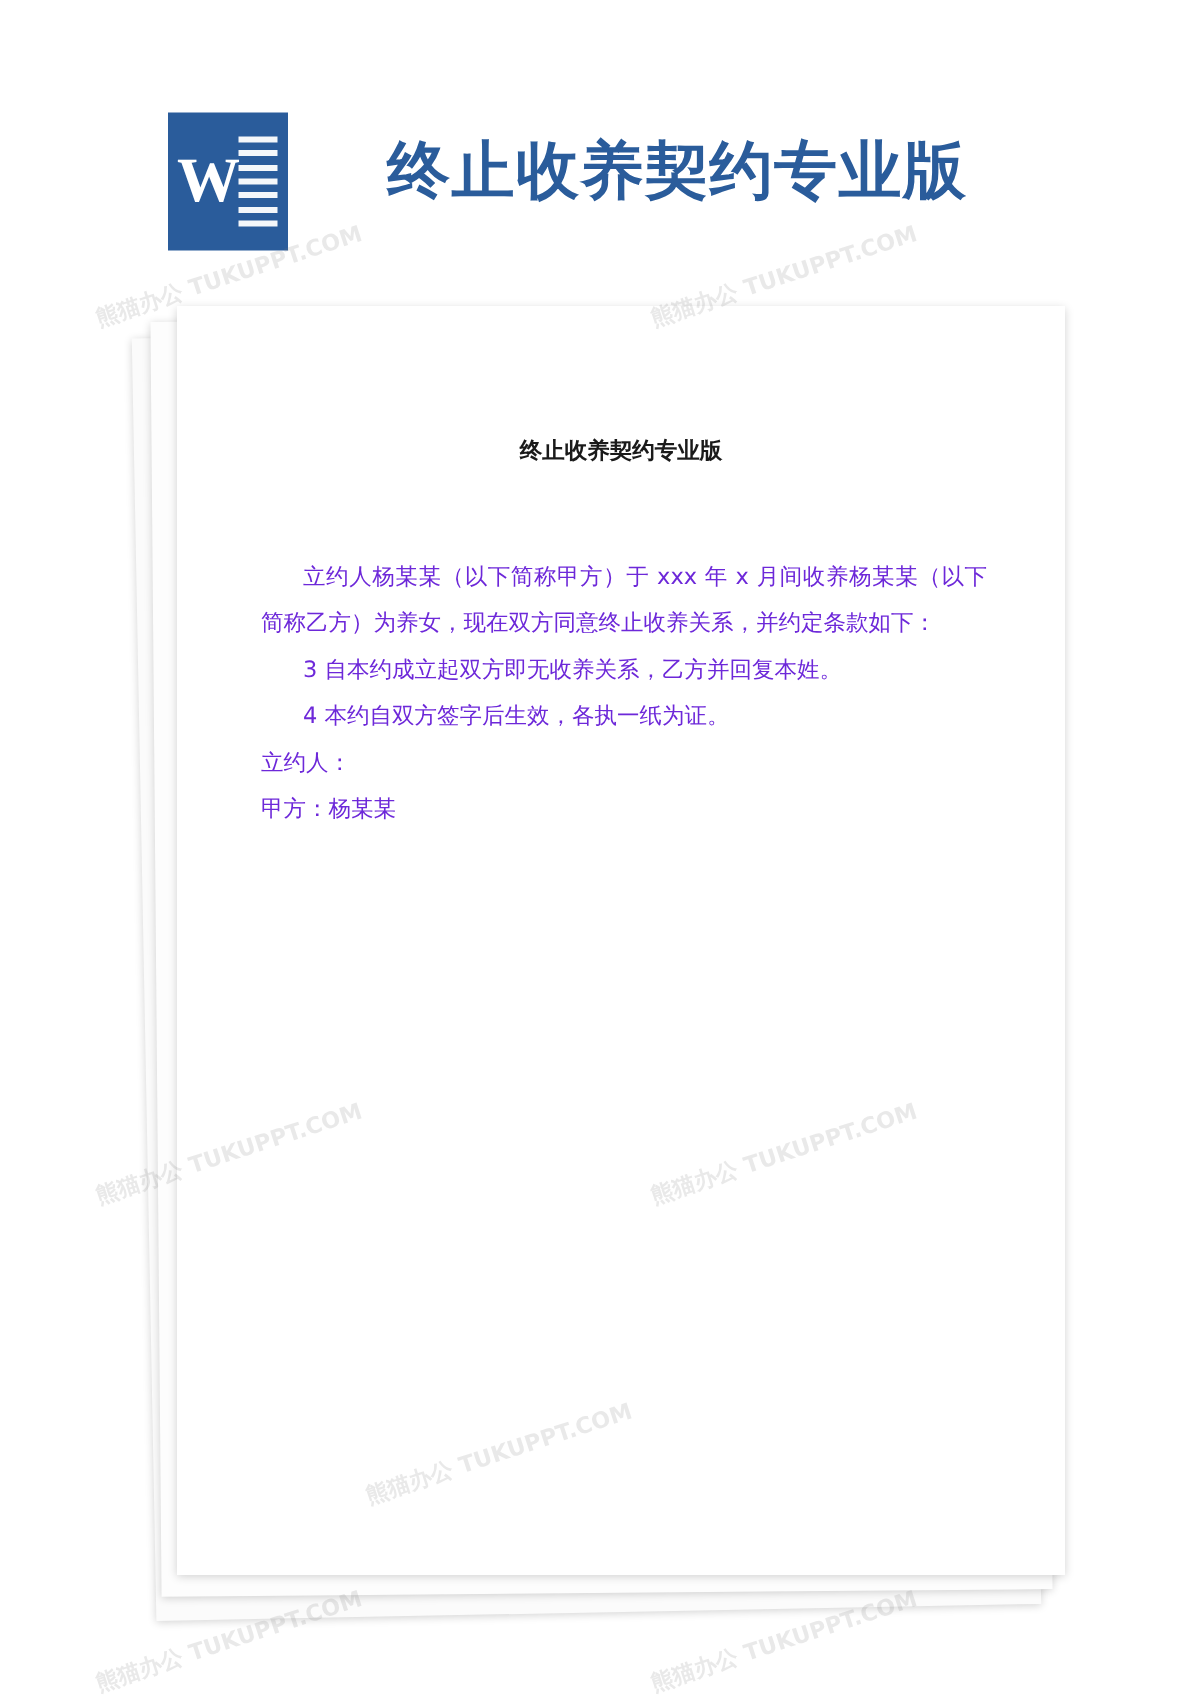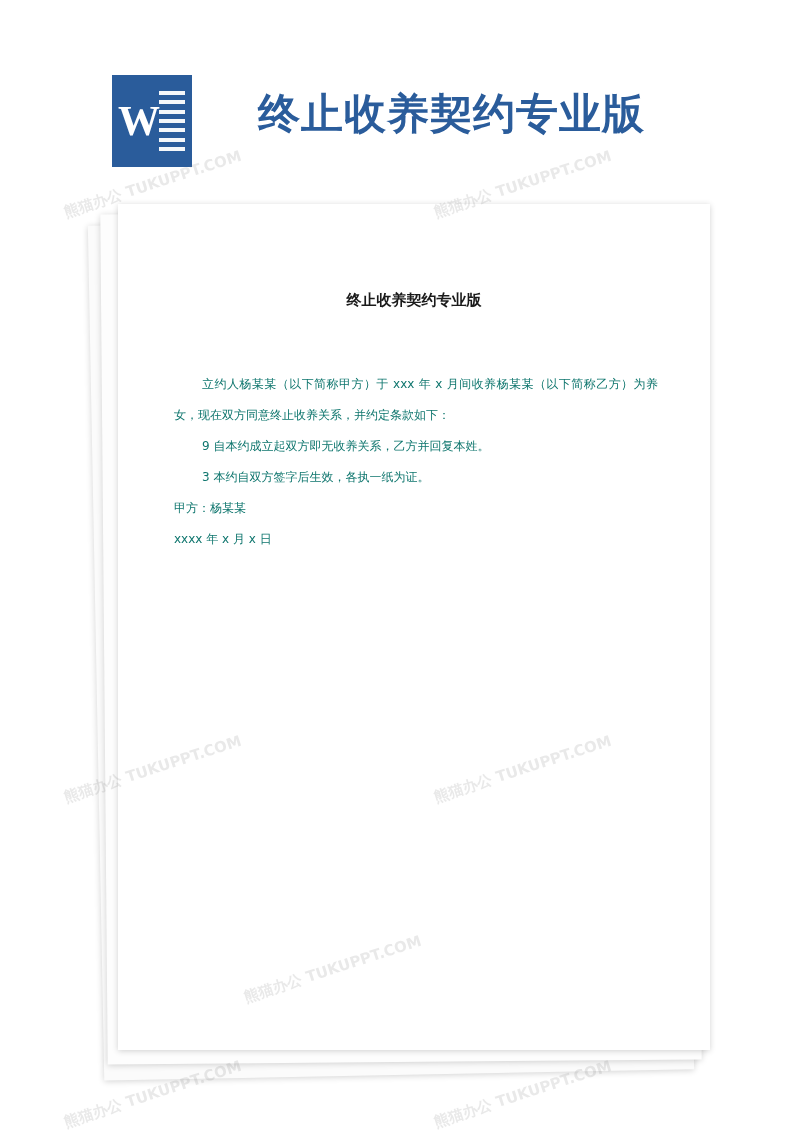--- a/index.html
+++ b/index.html
@@ -127,22 +127,22 @@
     color: #1a1a1a;
     font-family: "DejaVu Sans", sans-serif;
   }
   #doc-paragraphs {
     position: absolute;
     left: 56px;
     top: 165px;
     width: 484px;
   }
   .para {
-    font-size: 12px;
-    color: #0f766e;
+    font-size: 15px;
+    color: #6d28d9;
     line-height: 31px;
     font-family: "DejaVu Sans", sans-serif;
     text-align: justify;
   }
   .para.indent {
     text-indent: 28px;
   }
   .para.item {
     margin-left: 28px;
   }
@@ -183,24 +183,24 @@
 </div>
 
 <div id="paper-stack">
   <div class="sheet" id="sheet-back-2"></div>
   <div class="sheet" id="sheet-back-1"></div>
   <div class="sheet" id="sheet-front">
     <div id="doc-body">
       <div id="doc-title">终止收养契约专业版</div>
       <div id="doc-paragraphs">
           <div class="para indent">立约人杨某某（以下简称甲方）于 xxx 年 x 月间收养杨某某（以下简称乙方）为养女，现在双方同意终止收养关系，并约定条款如下：</div>
-          <div class="para item">9 自本约成立起双方即无收养关系，乙方并回复本姓。</div>
-          <div class="para item">3 本约自双方签字后生效，各执一纸为证。</div>
+          <div class="para item">3 自本约成立起双方即无收养关系，乙方并回复本姓。</div>
+          <div class="para item">4 本约自双方签字后生效，各执一纸为证。</div>
+          <div class="para sign">立约人：</div>
           <div class="para sign">甲方：杨某某</div>
-          <div class="para sign">xxxx 年 x 月 x 日</div>
         </div>
     </div>
   </div>
 </div>
 
 <div id="watermark-layer">
     <div class="wm" style="left: 60px; top: 175px;">熊猫办公 TUKUPPT.COM</div>
     <div class="wm" style="left: 430px; top: 175px;">熊猫办公 TUKUPPT.COM</div>
     <div class="wm" style="left: 60px; top: 760px;">熊猫办公 TUKUPPT.COM</div>
     <div class="wm" style="left: 430px; top: 760px;">熊猫办公 TUKUPPT.COM</div>

